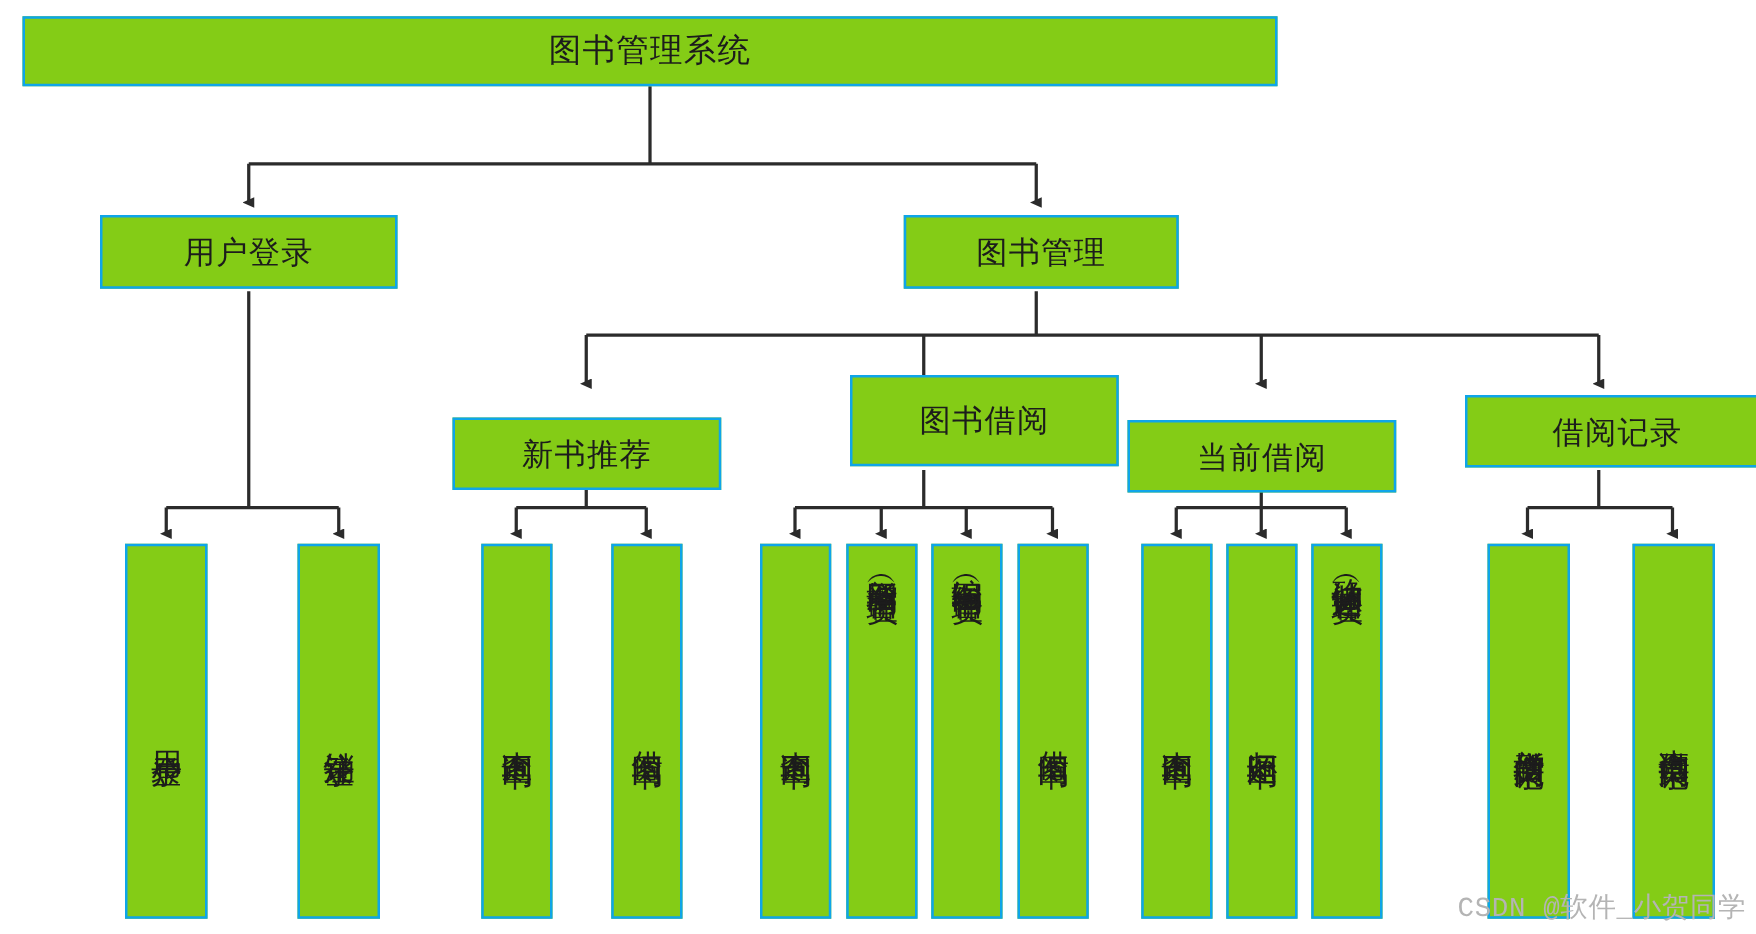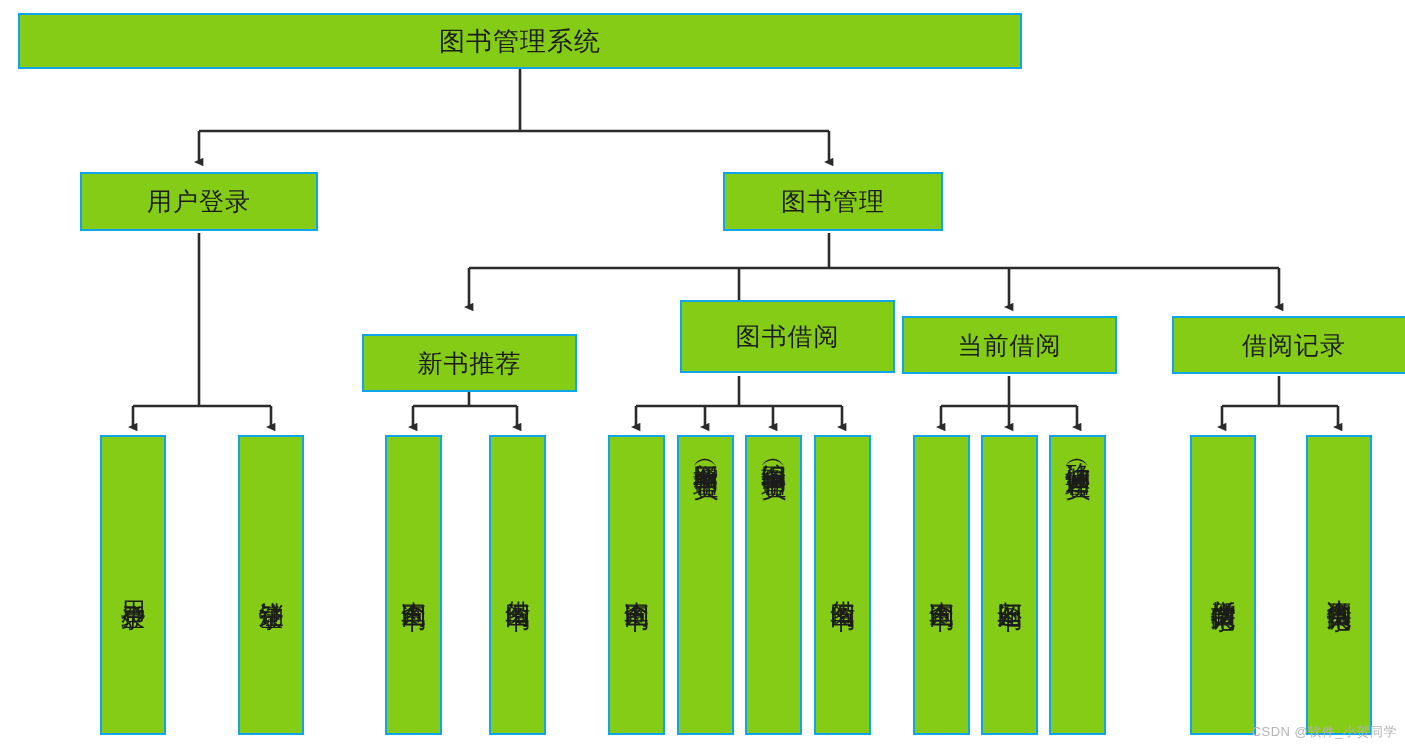--- a/index.html
+++ b/index.html
@@ -49,25 +49,25 @@
     justify-content: center;
     white-space: nowrap;
   }
   .node.vert.topalign {
     justify-content: flex-start;
   }
   #watermark {
     position: absolute;
     right: 8px;
     bottom: 6px;
-    font-size: 13px;
+    font-size: 22px;
     color: #b4b4b4;
     letter-spacing: 0.5px;
     white-space: nowrap;
-    font-family: Liberation Sans, sans-serif;
+    font-family: Liberation Mono, monospace;
   }
 </style>
 </head>
 <body>
 
 <div id="stage">
 
   <svg id="wires" viewBox="0 0 1405 747">
     <defs>
       <marker id="arrow" markerWidth="10" markerHeight="10" refX="4.2" refY="5" orient="auto" markerUnits="userSpaceOnUse">
@@ -118,21 +118,21 @@
     </g>
   </svg>
 
   <div class="node horiz root" style="left:18px; top:13px; width:1004px; height:56px;">图书管理系统</div>
 
   <div class="node horiz" style="left:80px; top:172px; width:238px; height:59px;">用户登录</div>
   <div class="node horiz" style="left:723px; top:172px; width:220px; height:59px;">图书管理</div>
 
   <div class="node horiz" style="left:362px; top:316px; width:215px; height:58px;margin-top:18px;">新书推荐</div>
   <div class="node horiz" style="left:632px; top:300px; width:215px; height:73px;margin-left:48px;">图书借阅</div>
-  <div class="node horiz" style="left:902px; top:316px; width:215px; height:58px;">当前借阅</div>
+  <div class="node horiz" style="left:902px; top:336px; width:215px; height:58px;">当前借阅</div>
   <div class="node horiz" style="left:1172px; top:316px; width:244px; height:58px;">借阅记录</div>
 
   <div class="node vert" style="left:100px; top:435px; width:66px; height:300px;">用户登录</div>
   <div class="node vert" style="left:238px; top:435px; width:66px; height:300px;">注销登录</div>
 
   <div class="node vert" style="left:385px; top:435px; width:57px; height:300px;">查询图书</div>
   <div class="node vert" style="left:489px; top:435px; width:57px; height:300px;">借阅图书</div>
 
   <div class="node vert" style="left:608px; top:435px; width:57px; height:300px;">查询图书</div>
   <div class="node vert topalign" style="left:677px; top:435px; width:57px; height:300px;">新增图书（管理员）</div>

